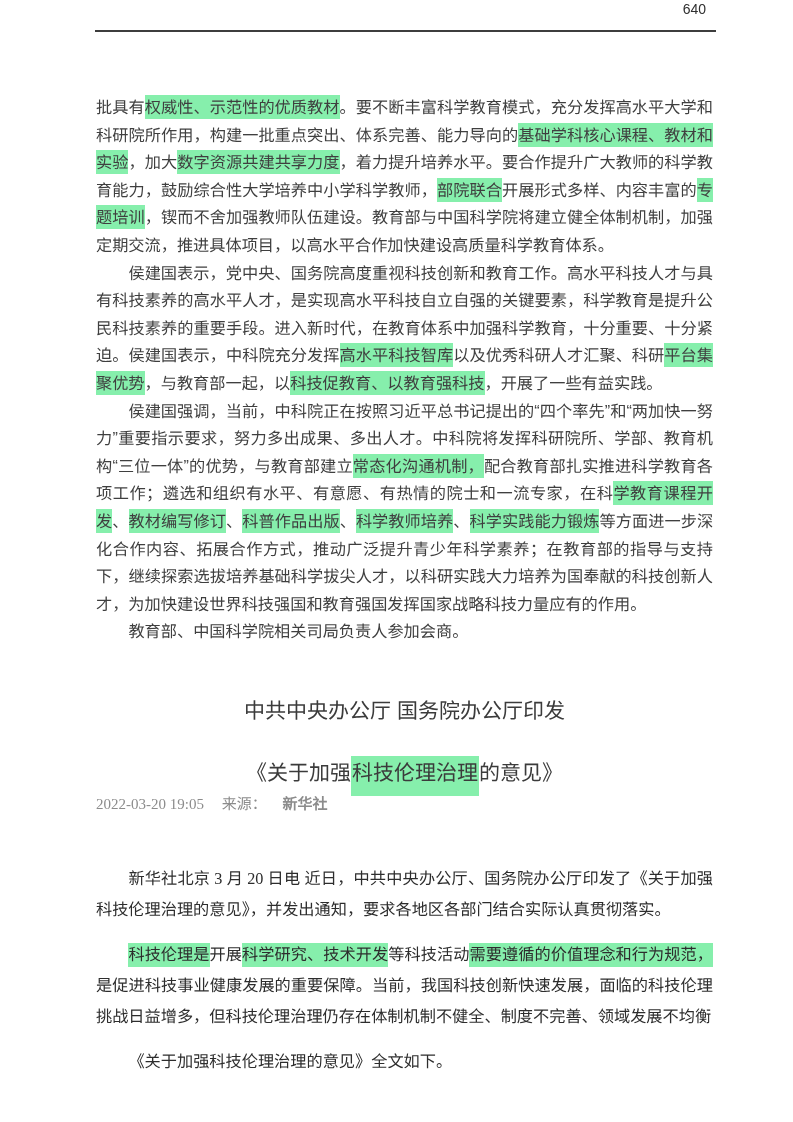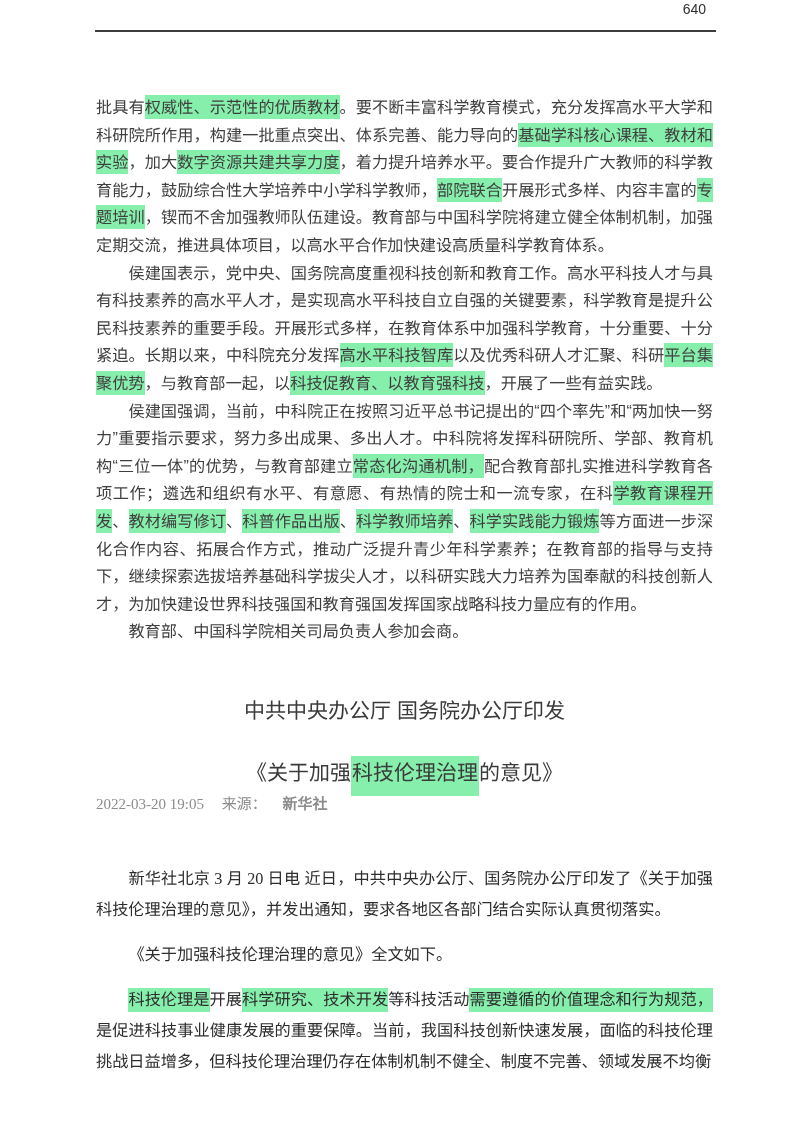--- a/index.html
+++ b/index.html
@@ -69,33 +69,33 @@
 </head>
 <body>
 
 <div class="page-number">640</div>
 <div class="header-rule"></div>
 
 <div class="content">
 
   <section class="article-sans">
     <p class="body-p no-indent"><span>批具有</span><span class="hl">权威性、示范性的优质教材</span><span>。要不断丰富科学教育模式，充分发挥高水平大学和科研院所作用，构建一批重点突出、体系完善、能力导向的</span><span class="hl">基础学科核心课程、教材和实验</span><span>，加大</span><span class="hl">数字资源共建共享力度</span><span>，着力提升培养水平。要合作提升广大教师的科学教育能力，鼓励综合性大学培养中小学科学教师，</span><span class="hl">部院联合</span><span>开展形式多样、内容丰富的</span><span class="hl">专题培训</span><span>，锲而不舍加强教师队伍建设。教育部与中国科学院将建立健全体制机制，加强定期交流，推进具体项目，以高水平合作加快建设高质量科学教育体系。</span></p>
-    <p class="body-p"><span>侯建国表示，党中央、国务院高度重视科技创新和教育工作。高水平科技人才与具有科技素养的高水平人才，是实现高水平科技自立自强的关键要素，科学教育是提升公民科技素养的重要手段。开展形式多样，在教育体系中加强科学教育，十分重要、十分紧迫。长期以来，中科院充分发挥</span><span class="hl">高水平科技智库</span><span>以及优秀科研人才汇聚、科研</span><span class="hl">平台集聚优势</span><span>，与教育部一起，以</span><span class="hl">科技促教育、以教育强科技</span><span>，开展了一些有益实践。</span></p>
+    <p class="body-p"><span>侯建国表示，党中央、国务院高度重视科技创新和教育工作。高水平科技人才与具有科技素养的高水平人才，是实现高水平科技自立自强的关键要素，科学教育是提升公民科技素养的重要手段。进入新时代，在教育体系中加强科学教育，十分重要、十分紧迫。侯建国表示，中科院充分发挥</span><span class="hl">高水平科技智库</span><span>以及优秀科研人才汇聚、科研</span><span class="hl">平台集聚优势</span><span>，与教育部一起，以</span><span class="hl">科技促教育、以教育强科技</span><span>，开展了一些有益实践。</span></p>
     <p class="body-p"><span>侯建国强调，当前，中科院正在按照习近平总书记提出的“四个率先”和“两加快一努力”重要指示要求，努力多出成果、多出人才。中科院将发挥科研院所、学部、教育机构“三位一体”的优势，与教育部建立</span><span class="hl">常态化沟通机制，</span><span>配合教育部扎实推进科学教育各项工作；遴选和组织有水平、有意愿、有热情的院士和一流专家，在科</span><span class="hl">学教育课程开发</span><span>、</span><span class="hl">教材编写修订</span><span>、</span><span class="hl">科普作品出版</span><span>、</span><span class="hl">科学教师培养</span><span>、</span><span class="hl">科学实践能力锻炼</span><span>等方面进一步深化合作内容、拓展合作方式，推动广泛提升青少年科学素养；在教育部的指导与支持下，继续探索选拔培养基础科学拔尖人才，以科研实践大力培养为国奉献的科技创新人才，为加快建设世界科技强国和教育强国发挥国家战略科技力量应有的作用。</span></p>
     <p class="body-p"><span>教育部、中国科学院相关司局负责人参加会商。</span></p>
   </section>
 
   <h1 class="doc-title title-line1">中共中央办公厅 国务院办公厅印发</h1>
   <h2 class="doc-title title-line2"><span>《关于加强</span><span class="hl">科技伦理治理</span><span>的意见》</span></h2>
 
   <div class="meta-line">
     <span class="pub-date">2022-03-20 19:05</span>
     <span class="source-label">来源：</span>
     <span class="source-name">新华社</span>
   </div>
 
   <section class="article-serif">
     <p class="serif-p"><span>新华社北京 3 月 20 日电 近日，中共中央办公厅、国务院办公厅印发了《关于加强科技伦理治理的意见》，并发出通知，要求各地区各部门结合实际认真贯彻落实。</span></p>
+    <p class="serif-p"><span class="hl">科技伦理是</span><span>开展</span><span class="hl">科学研究、技术开发</span><span>等科技活动</span><span class="hl">需要遵循的价值理念和行为规范，</span><span>是促进科技事业健康发展的重要保障。当前，我国科技创新快速发展，面临的科技伦理挑战日益增多，但科技伦理治理仍存在体制机制不健全、制度不完善、领域发展不均衡</span></p>
     <p class="serif-p"><span>《关于加强科技伦理治理的意见》全文如下。</span></p>
-    <p class="serif-p"><span class="hl">科技伦理是</span><span>开展</span><span class="hl">科学研究、技术开发</span><span>等科技活动</span><span class="hl">需要遵循的价值理念和行为规范，</span><span>是促进科技事业健康发展的重要保障。当前，我国科技创新快速发展，面临的科技伦理挑战日益增多，但科技伦理治理仍存在体制机制不健全、制度不完善、领域发展不均衡</span></p>
   </section>
 
 </div>
 
 </body></html>

